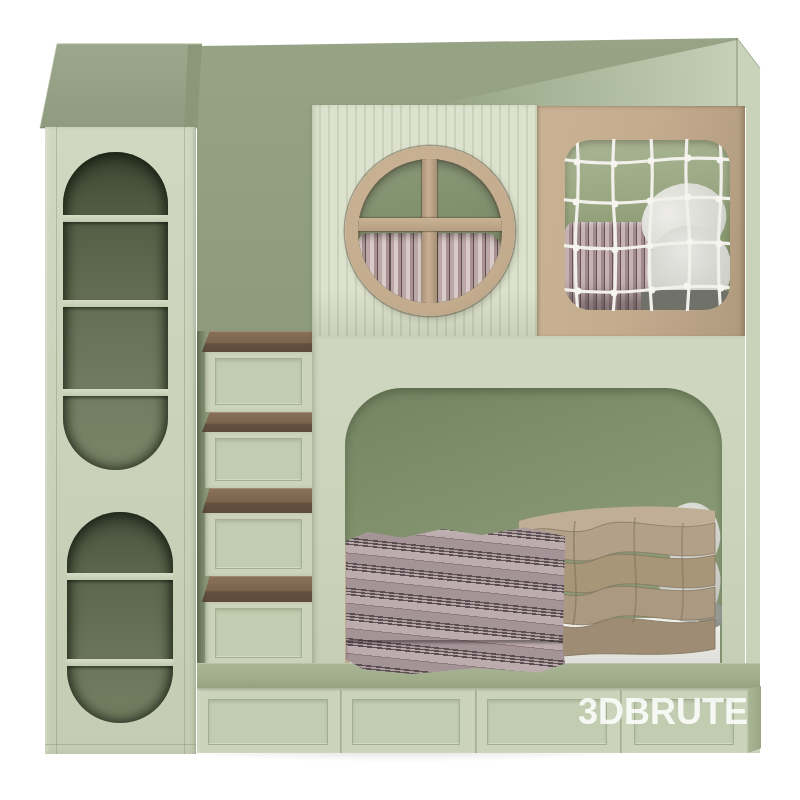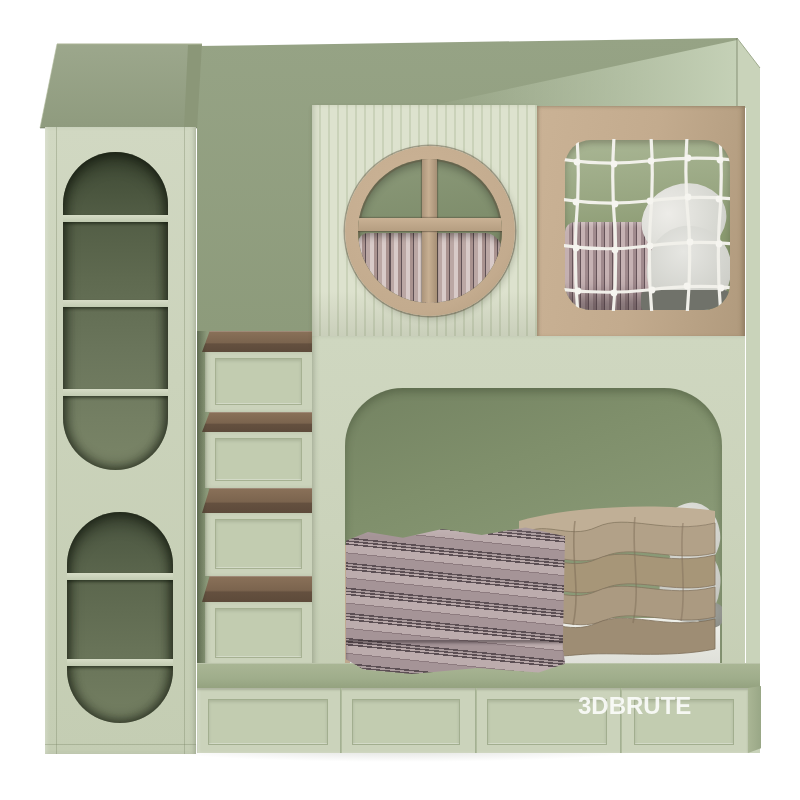--- a/index.html
+++ b/index.html
@@ -132,21 +132,21 @@
   .drawer-panel{top:11px;height:46px;border:1px solid #a2ae8f;background:#c2ccb0;
     box-shadow:inset 0 2px 3px rgba(30,40,20,.13), inset 0 -1px 0 rgba(255,255,255,.3);}
   .p1{left:11px;width:120px;} .p2{left:155px;width:108px;}
   .p3{left:290px;width:120px;} .p4{left:437px;width:100px;}
   .base-side{left:748px;top:686px;width:13px;height:67px;z-index:4;
     background:linear-gradient(90deg,#aab695,#99a786);
     clip-path:polygon(0 3%,100% 0,100% 93%,0 100%);}
 
   
   .watermark{left:578px;top:694px;z-index:6;color:rgba(255,255,255,.85);
-    font-size:24px;font-weight:700;letter-spacing:0;line-height:1;
+    font-size:36px;font-weight:700;letter-spacing:0;line-height:1;
     font-family:"Liberation Sans",sans-serif;}
 </style>
 </head>
 <body>
 
 <div id="stage">
 
   <div class="floor-shadow"></div>
 
   <svg class="shell" viewBox="0 0 800 800">

